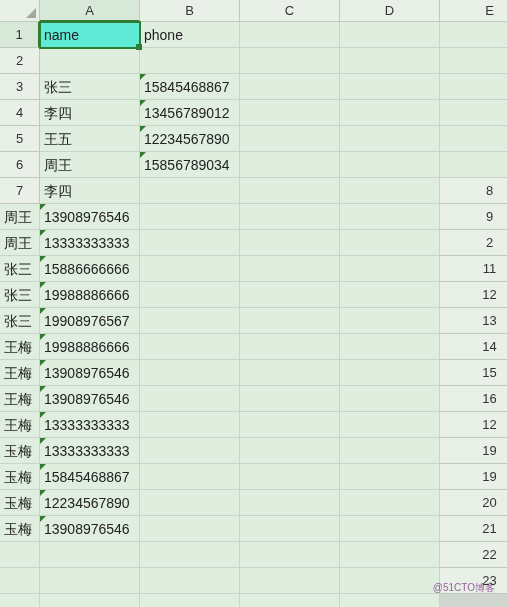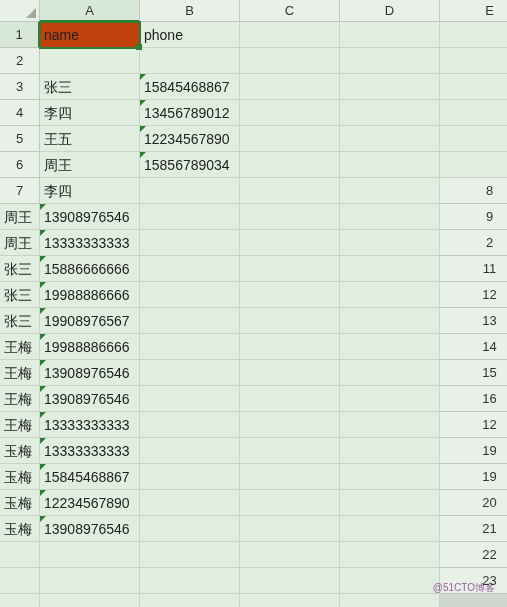--- a/index.html
+++ b/index.html
@@ -66,21 +66,21 @@
       border-bottom: 1px solid #c8d4c8;
       height: 26px;
       line-height: 26px;
       padding: 0 4px;
       color: #222;
       position: relative;
       white-space: nowrap;
       overflow: visible;
     }
     .cell.active {
-      background: #c2410c;
+      background: #5eead4;
       outline: 2px solid #2e7d32;
       outline-offset: -1px;
       z-index: 5;
     }
     .cell.active::after {
       content: "";
       position: absolute;
       right: -3px;
       bottom: -3px;
       width: 6px;

